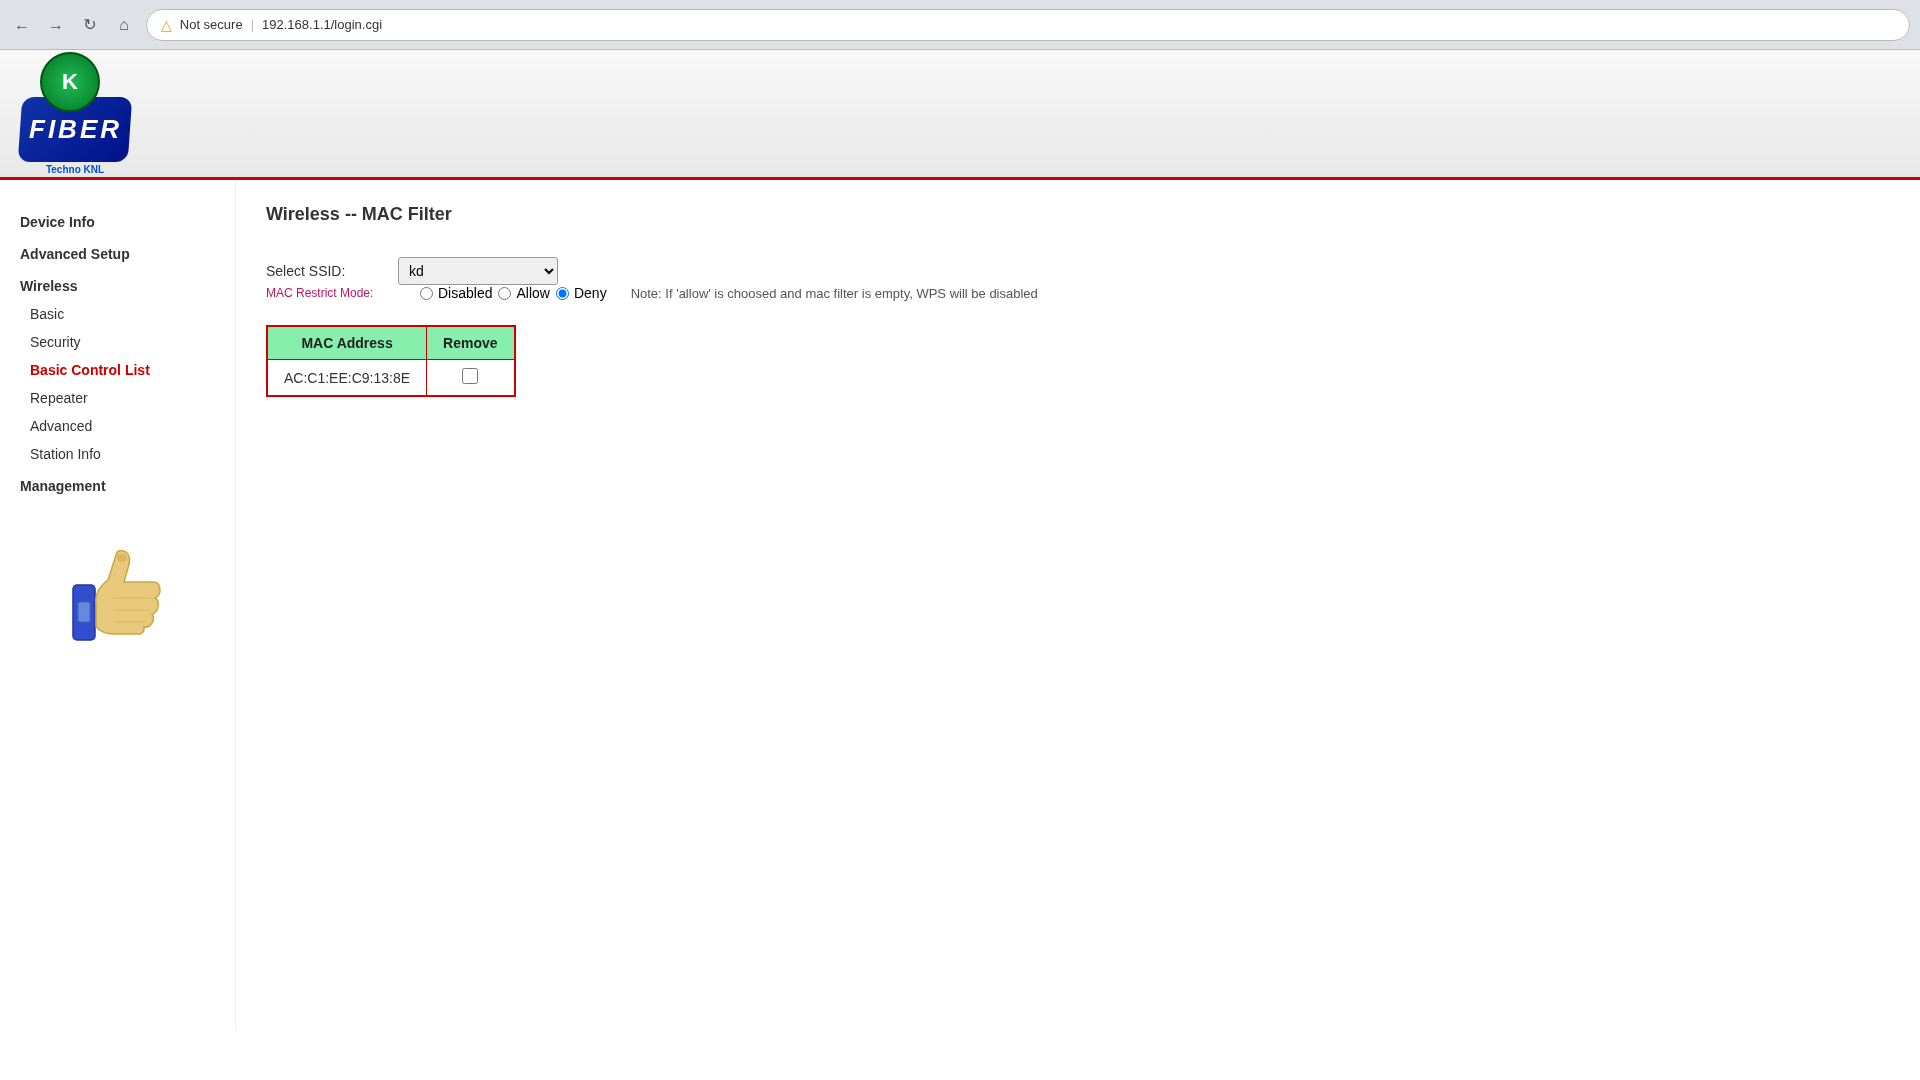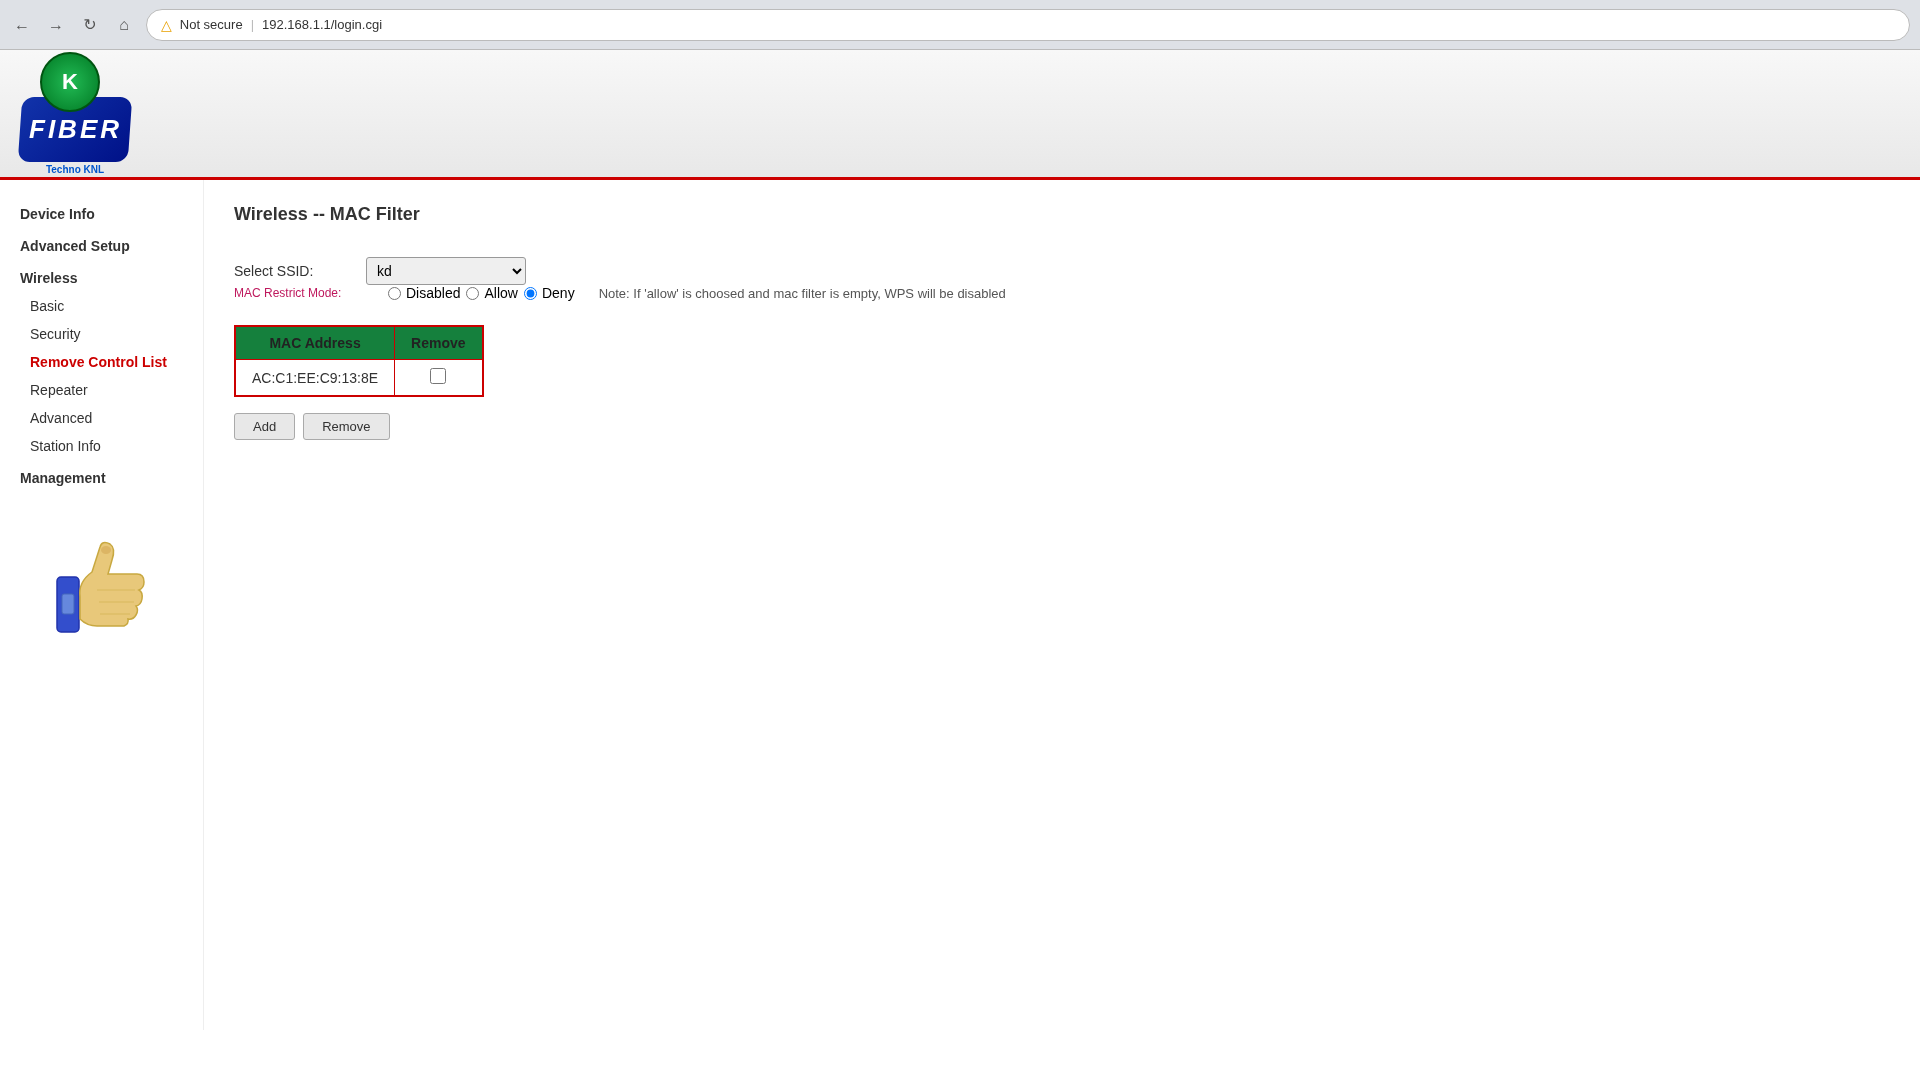--- a/index.html
+++ b/index.html
@@ -82,22 +82,22 @@
     }
 
     
     .main-layout {
       display: flex;
       min-height: 850px;
     }
 
     
     .sidebar {
-      width: 204px;
-      padding: 20px 0;
+      width: 236px;
+      padding: 28px 0;
       border-right: 1px solid #eee;
       flex-shrink: 0;
     }
     .sidebar-item {
       padding: 6px 20px;
       cursor: pointer;
       color: #333;
       font-size: 14px;
     }
     .sidebar-item.top-level { font-weight: bold; }
@@ -179,21 +179,21 @@
     }
 
     
     .mac-table {
       border: 2px solid #cc0000;
       border-collapse: collapse;
       margin-bottom: 16px;
       min-width: 240px;
     }
     .mac-table th {
-      background: #15803d;
+      background: #86efac;
       border: 1px solid #cc0000;
       padding: 8px 16px;
       font-size: 14px;
       font-weight: bold;
       text-align: center;
       color: #222;
     }
     .mac-table td {
       border: 1px solid #cc0000;
       padding: 8px 16px;
@@ -262,21 +262,21 @@
   </div>
 
   <div class="main-layout">
 
     <div class="sidebar">
       <div class="sidebar-item top-level">Device Info</div>
       <div class="sidebar-item top-level section-divider">Advanced Setup</div>
       <div class="sidebar-item top-level section-divider">Wireless</div>
       <div class="sidebar-item sub">Basic</div>
       <div class="sidebar-item sub">Security</div>
-      <div class="sidebar-item sub active">Remove Control List</div>
+      <div class="sidebar-item sub active">Basic Control List</div>
       <div class="sidebar-item sub">Repeater</div>
       <div class="sidebar-item sub">Advanced</div>
       <div class="sidebar-item sub">Station Info</div>
       <div class="sidebar-item top-level section-divider">Management</div>
 
       <div class="thumbs-area">
         <svg class="thumbs-icon" viewBox="0 0 120 120" xmlns="http://www.w3.org/2000/svg">
 
           <rect x="15" y="55" width="22" height="55" rx="4" fill="#334ecc" stroke="#2233aa" stroke-width="1.5"></rect>
 
@@ -330,20 +330,16 @@
         <tbody>
           <tr>
             <td>AC:C1:EE:C9:13:8E</td>
             <td>
               <input type="checkbox" style="">
             </td>
           </tr>
         </tbody>
       </table>
 
-      <div class="action-row">
-        <button class="action-btn">Add</button>
-        <button class="action-btn">Remove</button>
-      </div>
     </div>
 
   </div>
 </div>
 
 </body></html>

